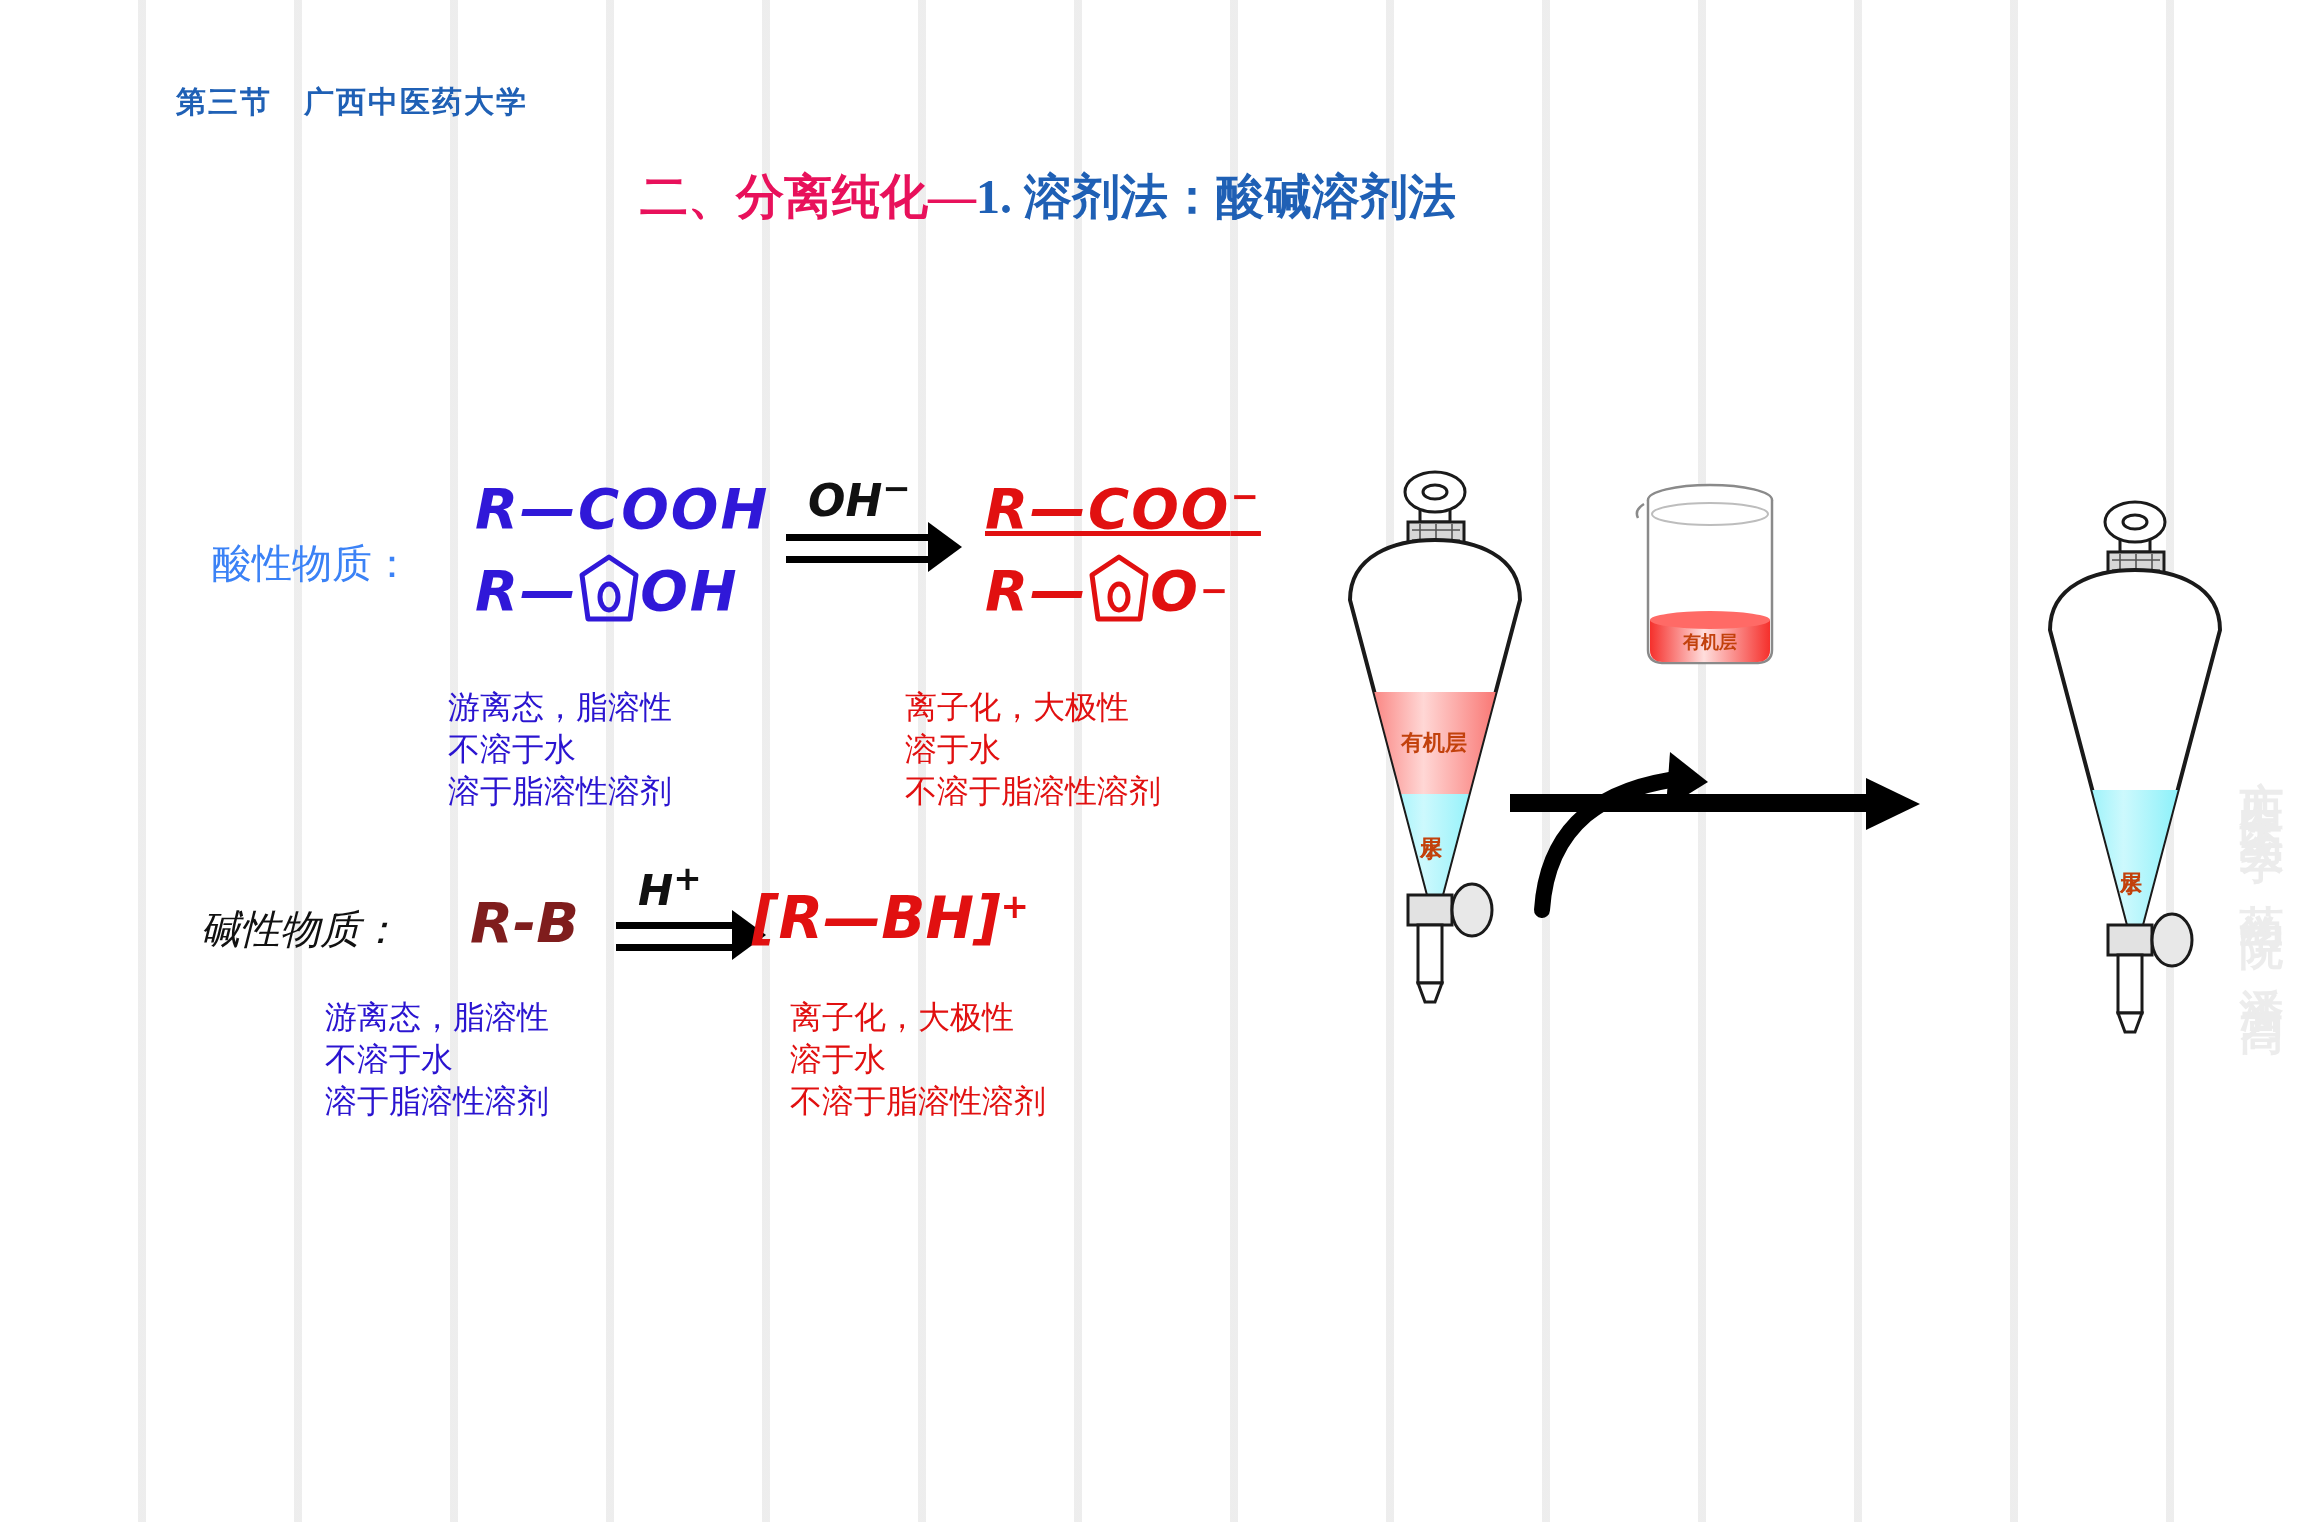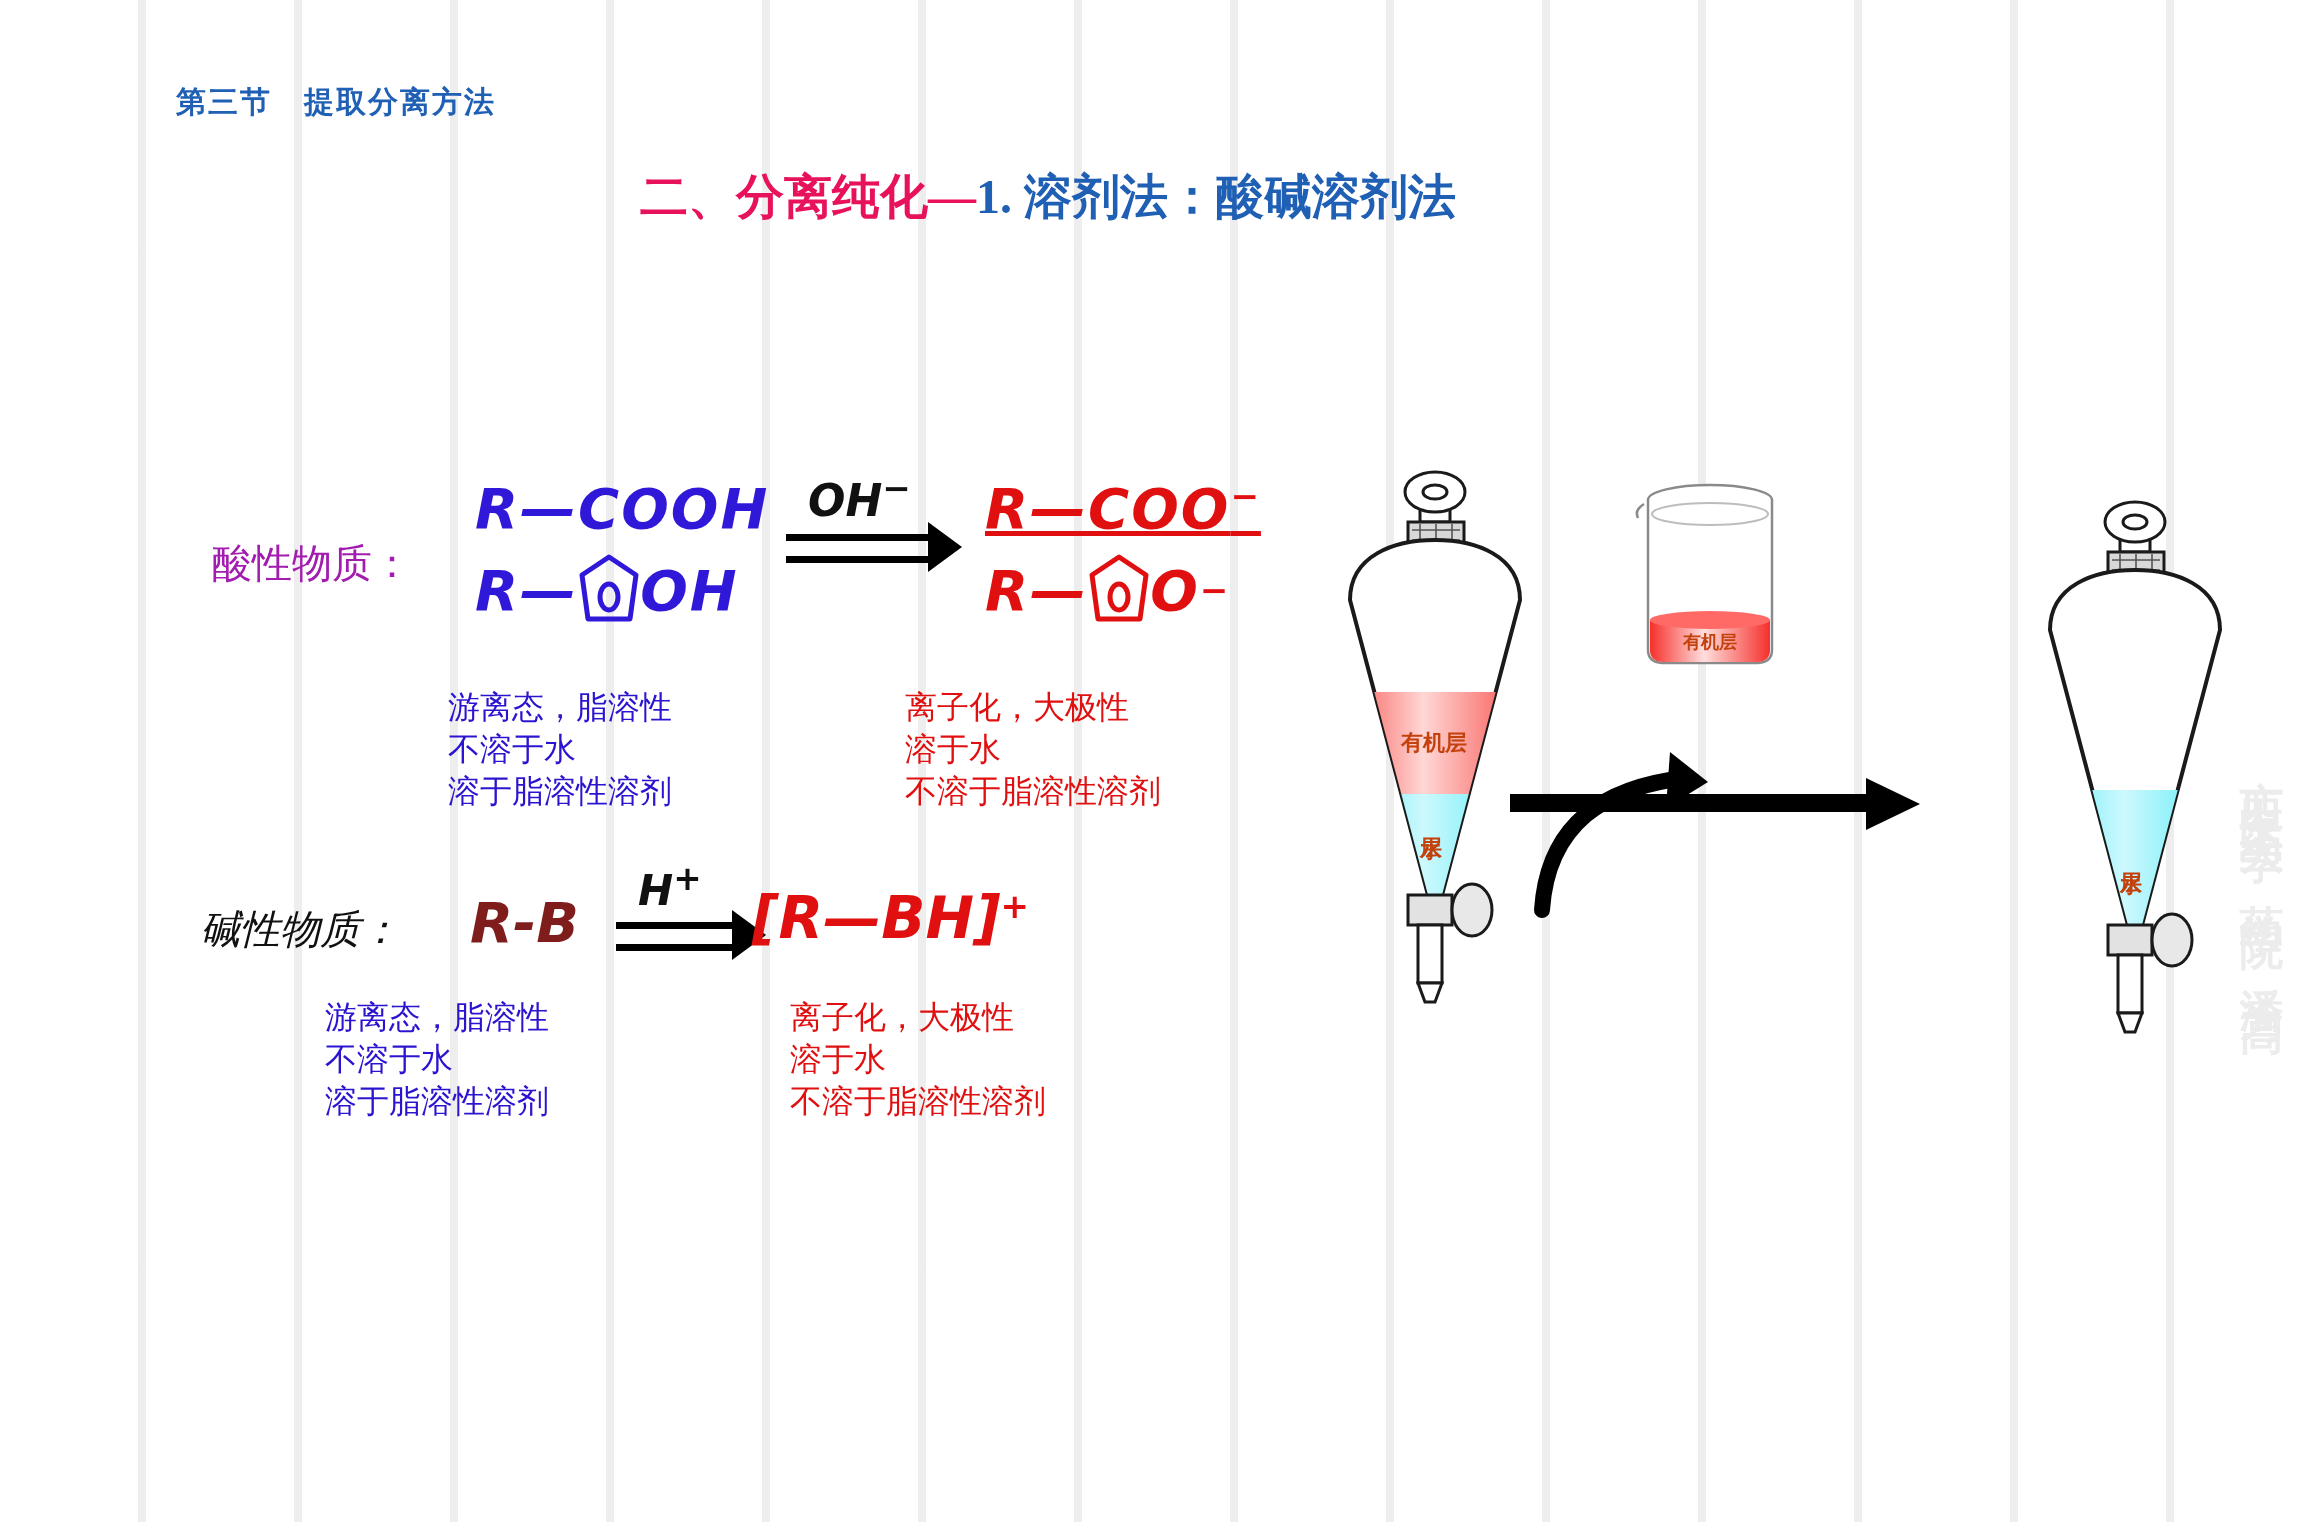--- a/index.html
+++ b/index.html
@@ -21,21 +21,21 @@
 
   
   #header-title{left:176px;top:82px;color:#1f60b5;font-size:30px;font-weight:bold;
      letter-spacing:2px;font-family:"Liberation Sans","DejaVu Sans",sans-serif;}
   #slide-title{left:640px;top:165px;font-size:48px;font-weight:bold;white-space:nowrap;
      font-family:"Liberation Serif","DejaVu Serif",serif;}
   #slide-title .pink{color:#e8115b;}
   #slide-title .blue{color:#1f60b5;}
 
   
-  #acid-label{left:212px;top:536px;font-size:40px;color:#a21caf;}
+  #acid-label{left:212px;top:536px;font-size:40px;color:#3b82f6;}
   #base-label{left:200px;top:902px;font-size:40px;color:#111;font-style:italic;}
 
   .hand{font-family:"DejaVu Sans",sans-serif;font-weight:bold;font-style:italic;}
 
   #acid-formula-left{left:475px;top:476px;color:#3018d8;}
   #acid-formula-left .l1{font-size:56px;letter-spacing:2px;}
   #acid-formula-left .l2{font-size:56px;letter-spacing:2px;margin-top:12px;display:flex;align-items:center;}
   #acid-formula-right{left:985px;top:476px;color:#e11010;}
   #acid-formula-right .l1{font-size:56px;letter-spacing:2px;text-decoration:underline;}
   #acid-formula-right .l2{font-size:56px;letter-spacing:2px;margin-top:12px;display:flex;align-items:center;}
@@ -85,21 +85,21 @@
   
   #side-watermark{right:24px;top:745px;writing-mode:vertical-rl;
      font-size:44px;font-weight:bold;letter-spacing:10px;color:#ececec;
      font-family:"Liberation Sans","DejaVu Sans",sans-serif;z-index:1;}
 </style>
 </head>
 <body>
 
 <div class="wm-grid"></div>
 
-<div class="layer" id="header-title">第三节　提取分离方法</div>
+<div class="layer" id="header-title">第三节　广西中医药大学</div>
 
 <div class="layer" id="slide-title">
   <span class="pink">二、分离纯化—</span><span class="blue">1. 溶剂法：酸碱溶剂法</span>
 </div>
 
 <div class="layer" id="acid-label">酸性物质：</div>
 
 <div class="layer hand" id="acid-formula-left">
   <div class="l1">R—COOH</div>
   <div class="l2">

